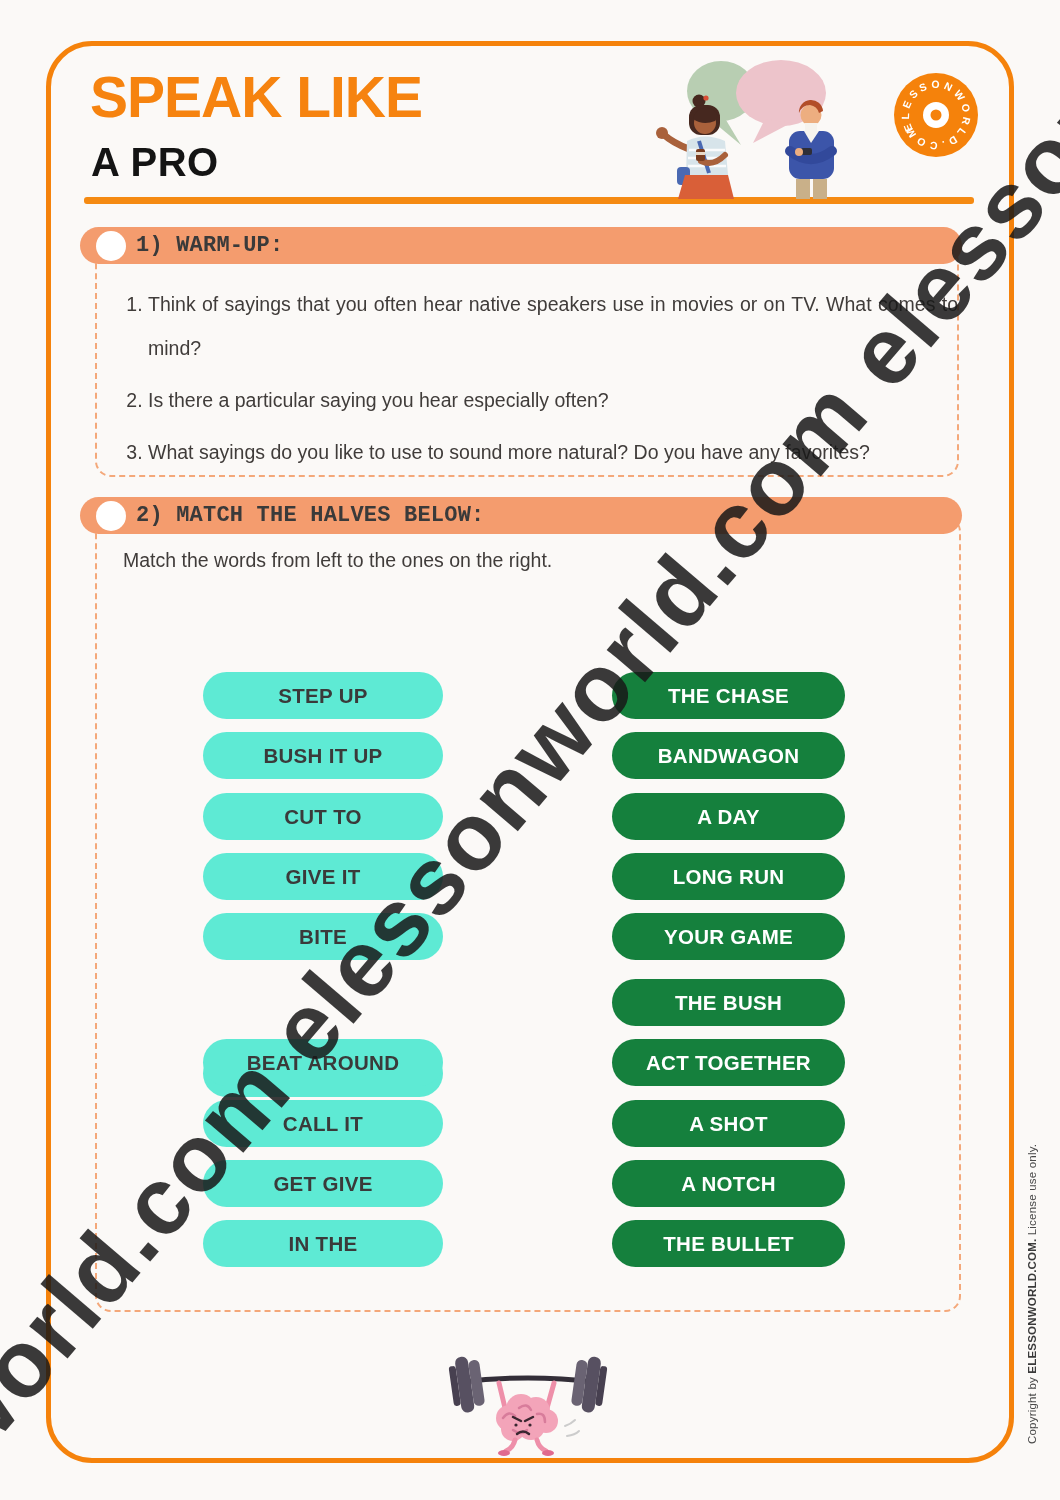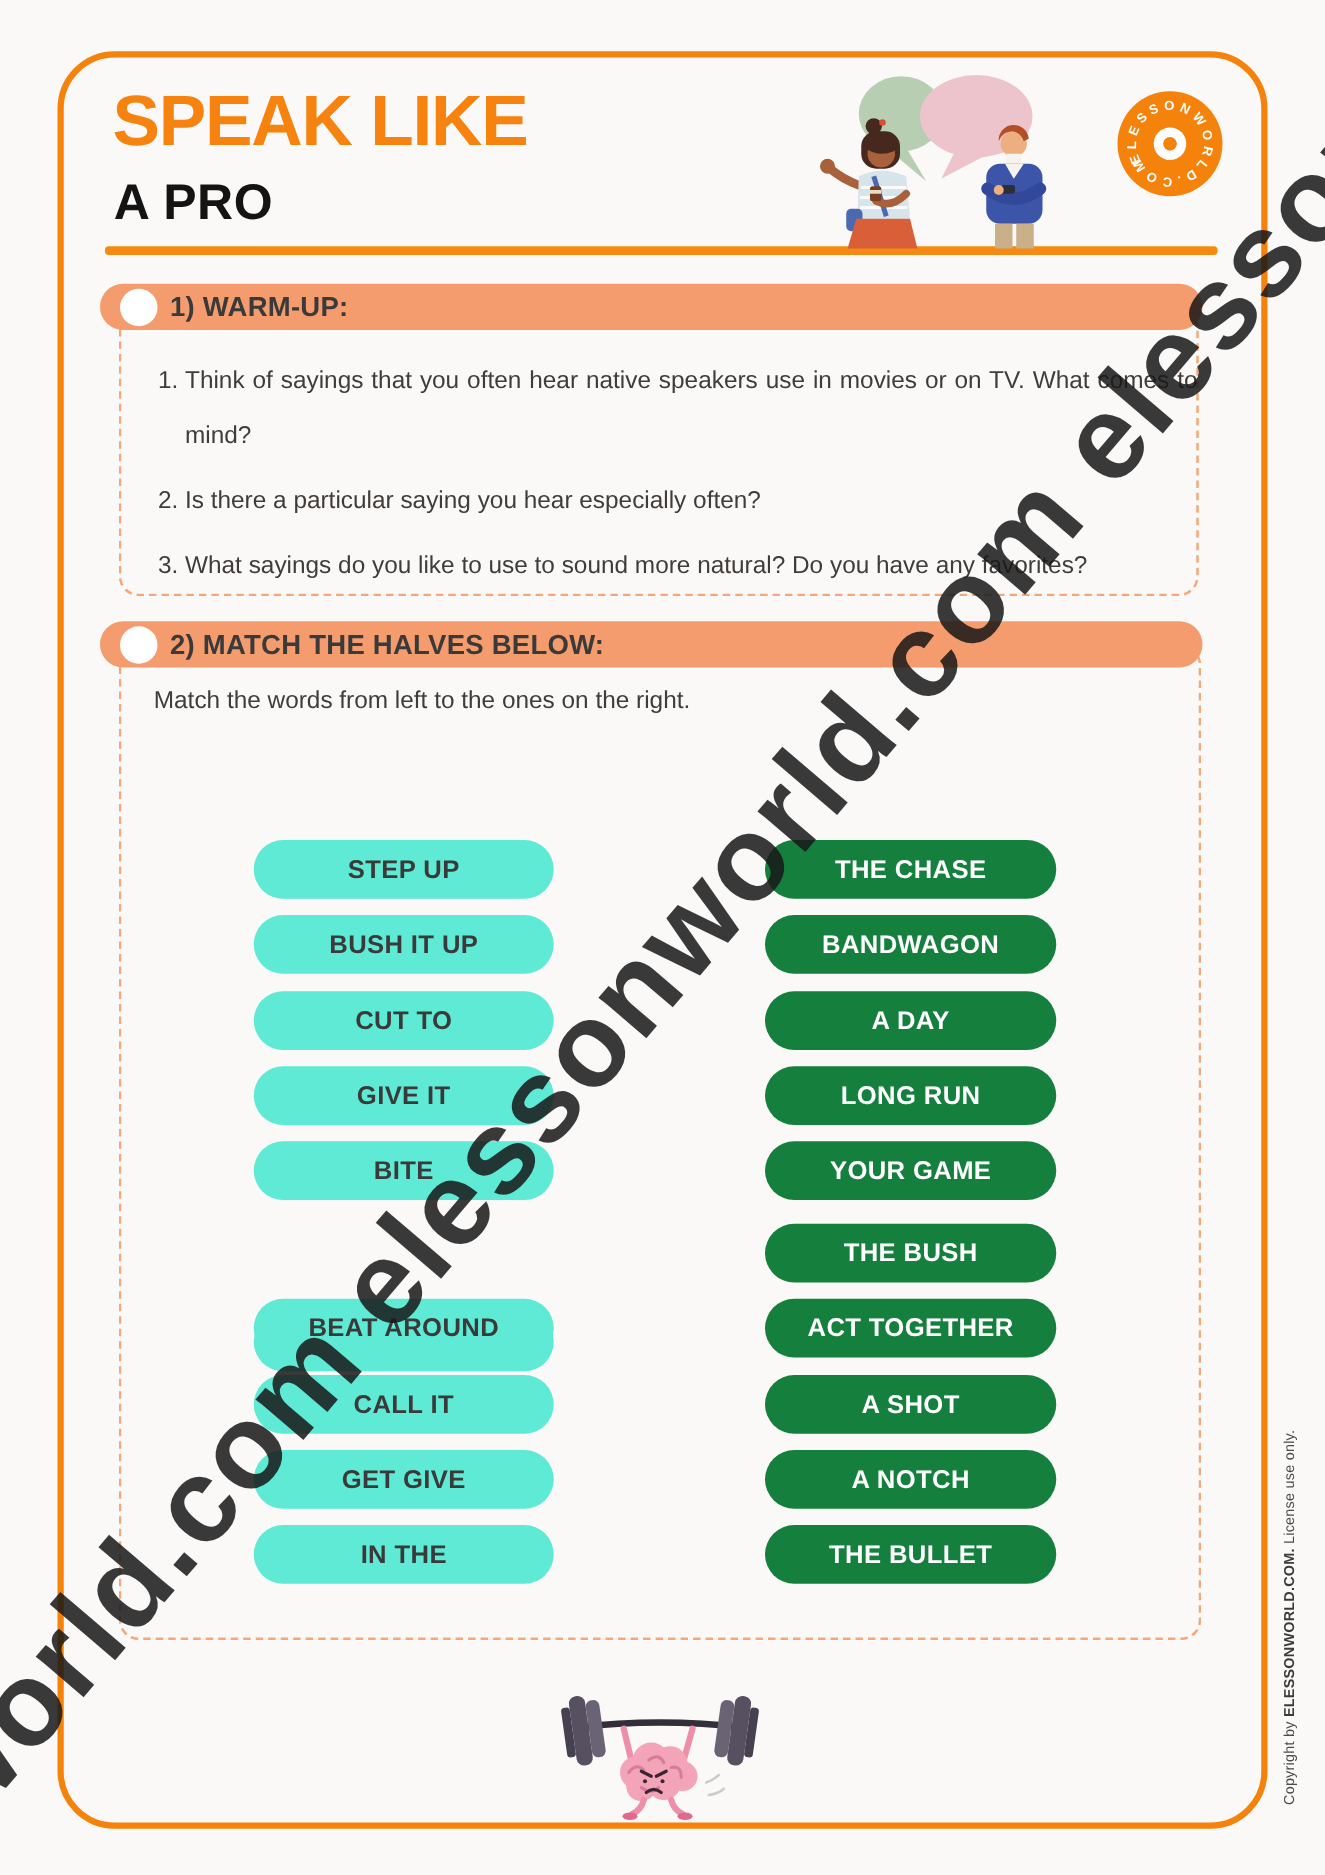--- a/index.html
+++ b/index.html
@@ -21,21 +21,21 @@
 
   
   .title1 { left:90px; top:64px; font-size:57px; font-weight:800; color:#F6830F; letter-spacing:-1px; }
   .title2 { left:91px; top:140px; font-size:40px; font-weight:800; color:#141414; letter-spacing:0.5px; }
   .header-rule { left:84px; top:197px; width:890px; height:7px; background:#F58A12; border-radius:3px; }
 
   
   .section-pill {
     left:80px; width:882px; height:37px;
     background:#F49C6E; border-radius:19px;
-    display:flex; align-items:center; z-index:5;
+    display:flex; align-items:center; z-index:5;font-family:Liberation Mono, monospace;
   }
   .section-pill .dot {
     width:30px; height:30px; border-radius:50%;
     background:#FFFFFF; margin-left:16px; flex:0 0 auto;
   }
   .section-pill .lbl {
     margin-left:10px; font-size:22px; font-weight:700; color:#3A3A3A; letter-spacing:0.2px;
   }
 
   

